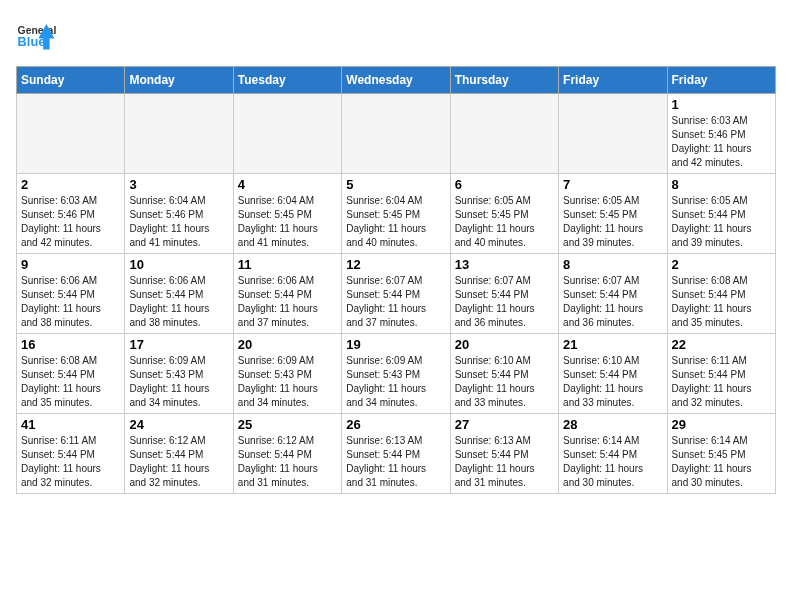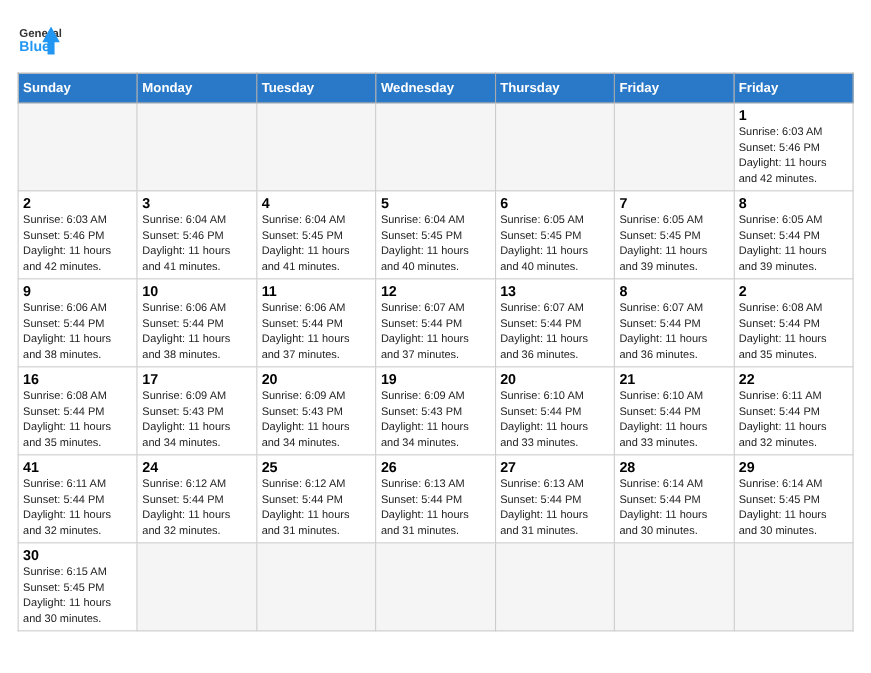--- a/index.html
+++ b/index.html
@@ -322,29 +322,14 @@
 and 30 minutes.</div>
         </td>
         <td>
           <span class="day-num">29</span>
           <div class="cell-info" style="white-space: pre-line;">Sunrise: 6:14 AM
 Sunset: 5:45 PM
 Daylight: 11 hours
 and 30 minutes.</div>
         </td>
       </tr>
-      <tr class="last-row">
-        <td class="has-data">
-          <span class="day-num">30</span>
-          <div class="cell-info" style="white-space: pre-line;">Sunrise: 6:15 AM
-Sunset: 5:45 PM
-Daylight: 11 hours
-and 30 minutes.</div>
-        </td>
-        <td class="empty"></td>
-        <td class="empty"></td>
-        <td class="empty"></td>
-        <td class="empty"></td>
-        <td class="empty"></td>
-        <td class="empty"></td>
-      </tr>
     </tbody>
 </table>
 
 </body></html>

